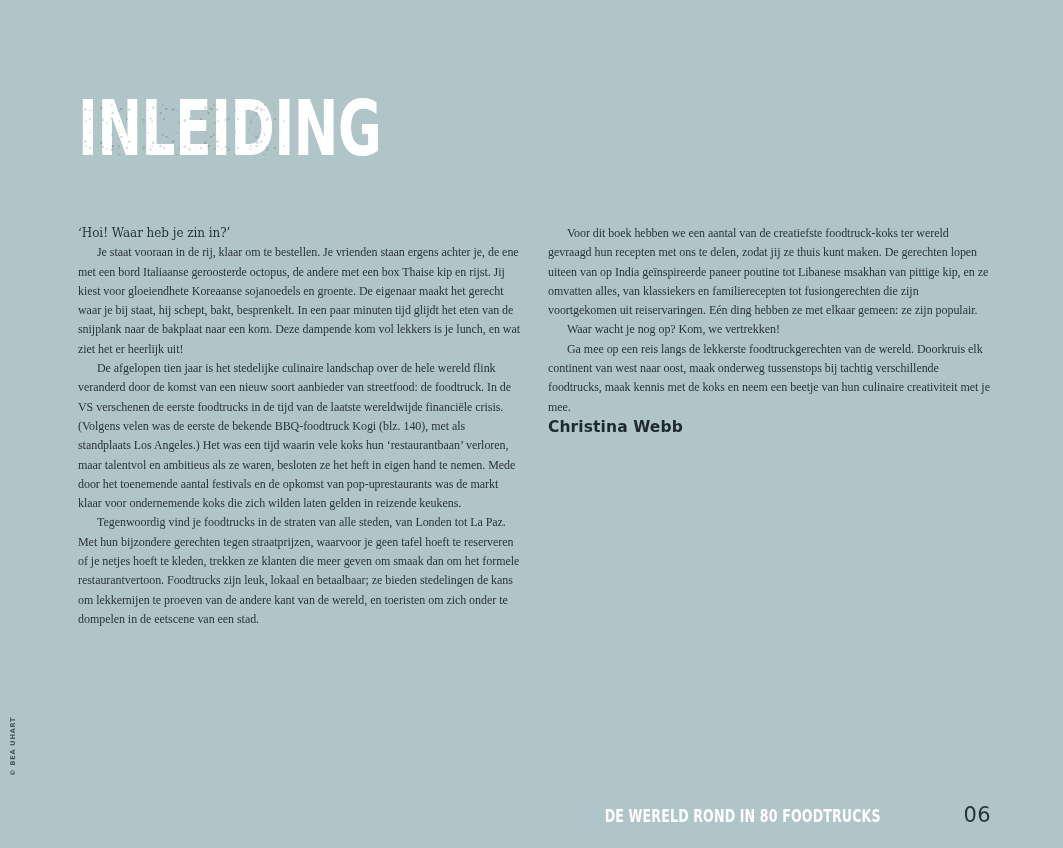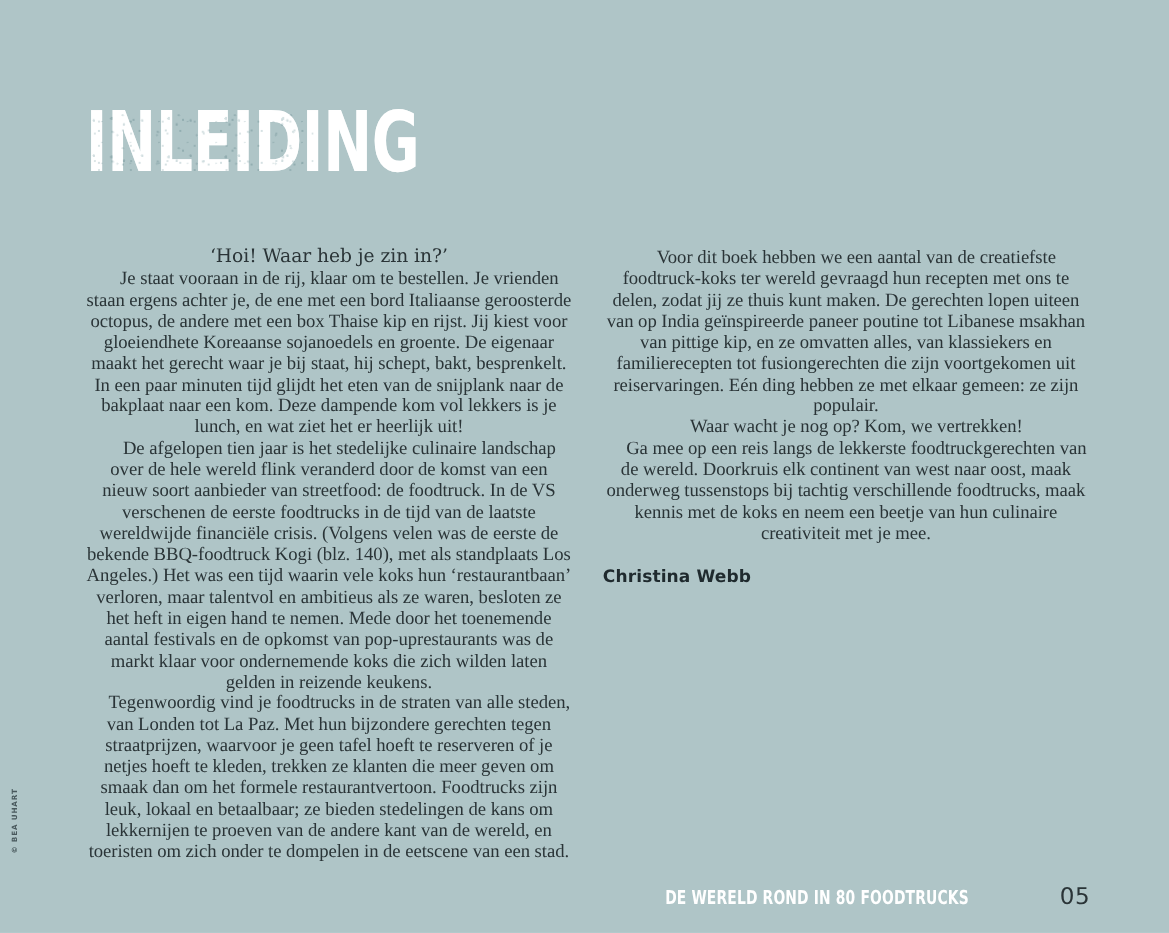--- a/index.html
+++ b/index.html
@@ -82,32 +82,31 @@
     display: flex;
     gap: 28px;
   }
   .col {
     width: 442px;
   }
   .col p {
     margin: 0;
     color: #2a3437;
     font-family: "DejaVu Serif", "Liberation Serif", serif;
-    font-size: 17px;
+    font-size: 12px;
     line-height: 19.3px;
-    text-align: center;
+    text-align: left;
     letter-spacing: -0.05px;
   }
   .col p.indent {
     text-indent: 19px;
     font-family: Liberation Serif, serif;
   }
 
   .signature {
-    margin-top: 20px;
     font-family: "DejaVu Sans", "Liberation Sans", sans-serif;
     font-weight: 600;
     font-size: 15.5px;
     line-height: 20px;
     color: #1f2a2e;
     letter-spacing: 0.1px;
   }
 
   
   .side-credit {
@@ -178,16 +177,16 @@
       <p class="indent">Ga mee op een reis langs de lekkerste foodtruckgerechten van de wereld. Doorkruis elk continent van west naar oost, maak onderweg tussenstops bij tachtig verschillende foodtrucks, maak kennis met de koks en neem een beetje van hun culinaire creativiteit met je mee.</p>
       <div class="signature">Christina Webb</div>
     </div>
 
   </div>
 
   <div class="side-credit">© BEA UHART</div>
 
   <div class="footer">
     <div class="footer-title">DE WERELD ROND IN 80 FOODTRUCKS</div>
-    <div class="footer-page">05</div>
+    <div class="footer-page">06</div>
   </div>
 
 </div>
 
 </body></html>

